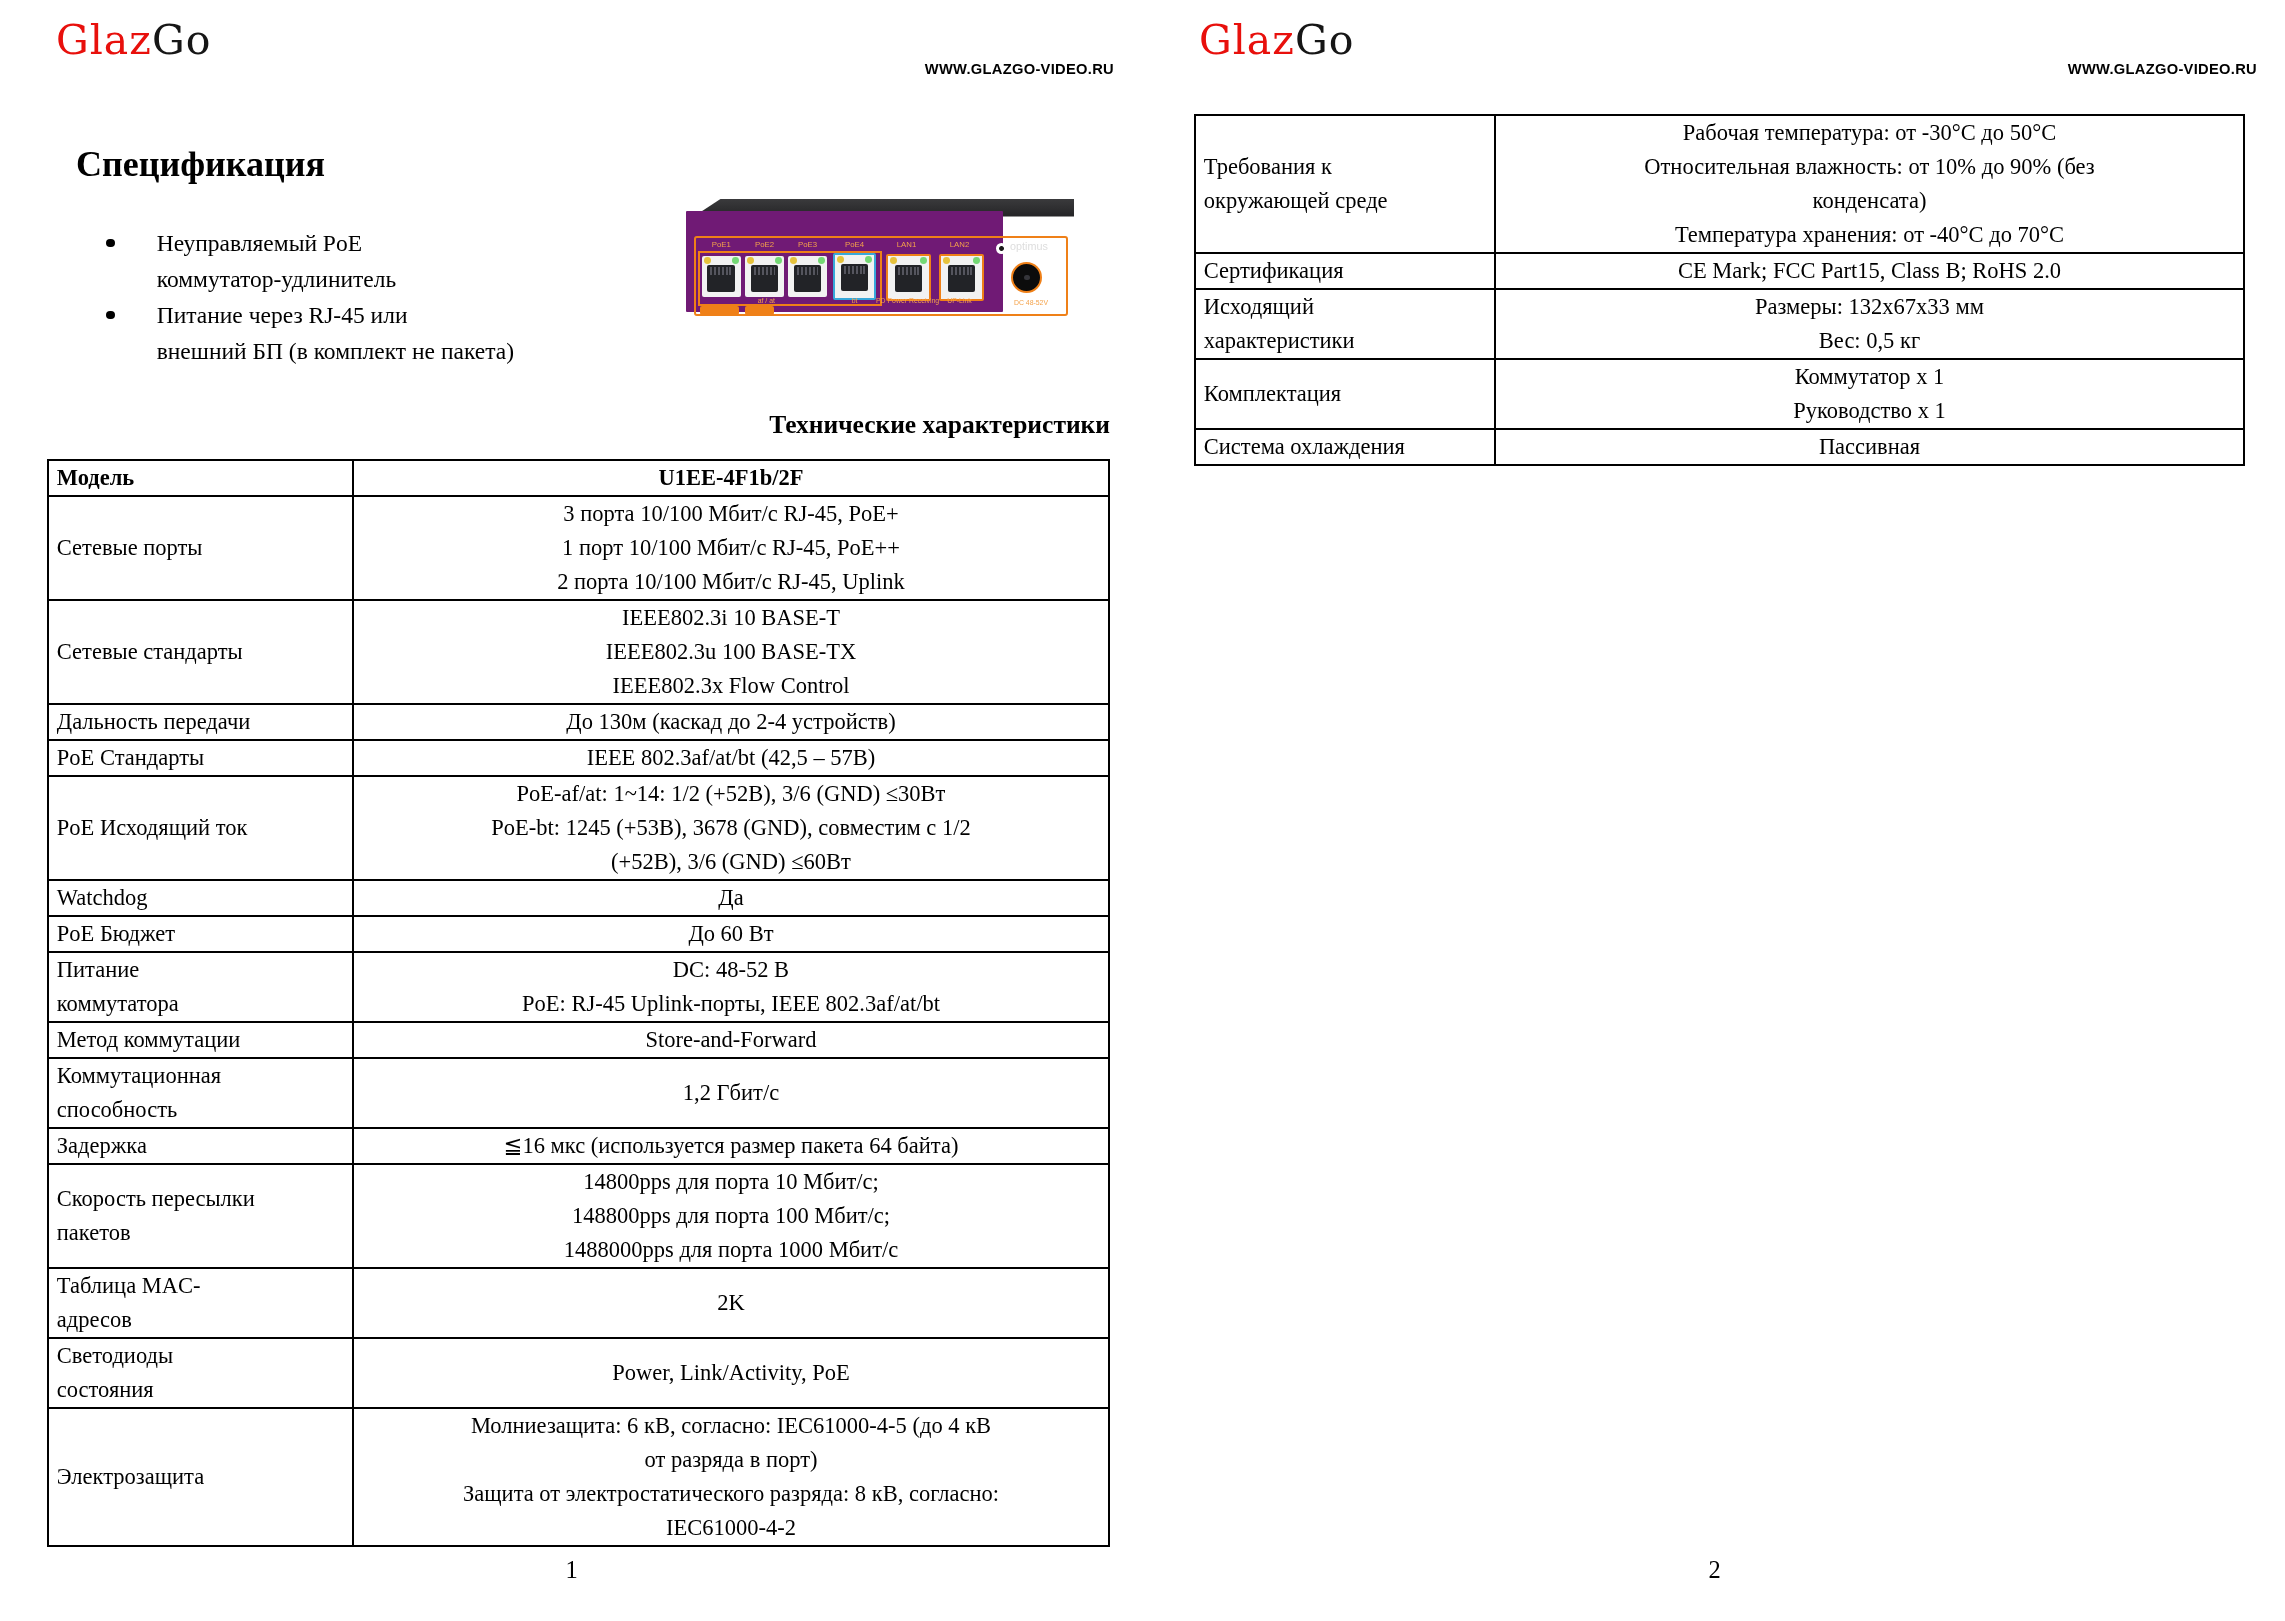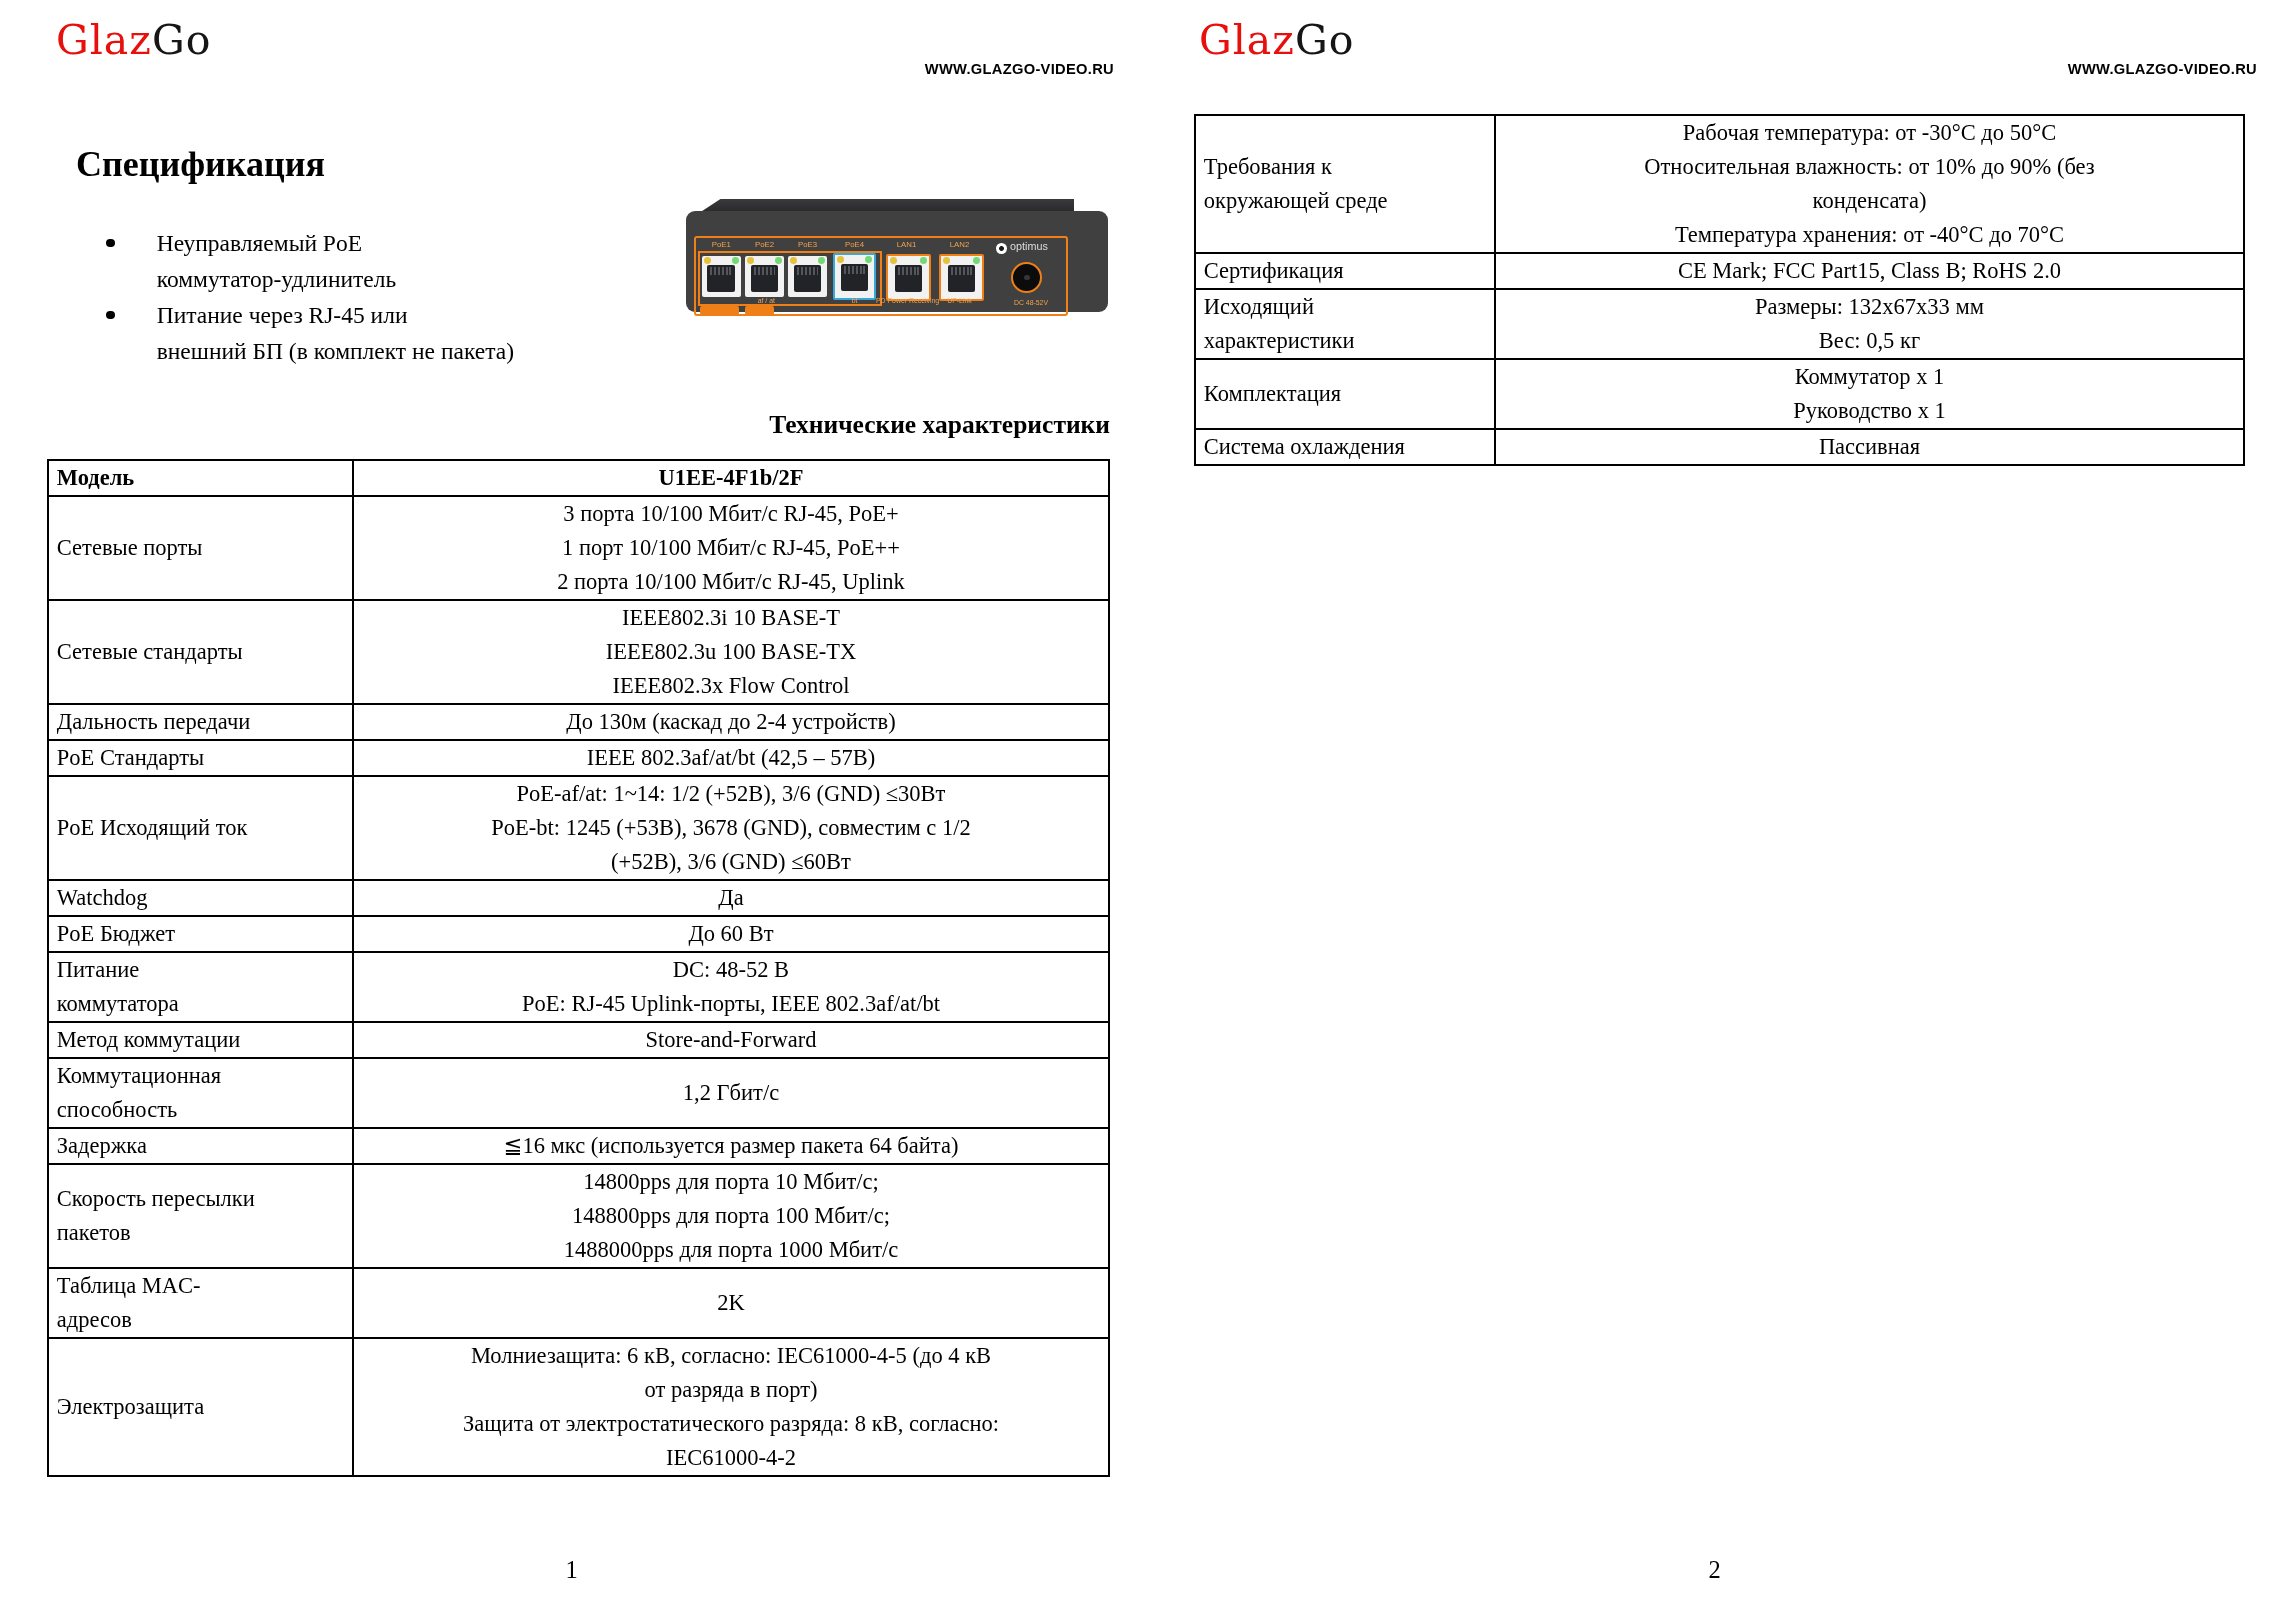--- a/index.html
+++ b/index.html
@@ -38,21 +38,21 @@
   #t1 col.c1{width:305px}
   #t2 col.c1{width:300px}
   .bold-row td{font-weight:bold}
 
   .pagenum{position:absolute;left:0;width:100%;text-align:center;top:1556px;font-size:24.5px}
 
   
   .device{position:absolute;left:686px;top:199px;width:390px;height:113px}
   .dev-top{position:absolute;left:7.8px;right:2px;top:0;height:17.6px;background:linear-gradient(#3a3a3c,#242426);
            clip-path:polygon(7% 0,100% 0,100% 100%,0 100%)}
-  .dev-body{position:absolute;left:0;top:11.8px;width:422px;height:101px;background:#404040;border-radius:9px}
+  .dev-body{position:absolute;left:0;top:11.8px;width:317px;height:101px;background:#701a75;border-radius:1px}
   .dev-frame{position:absolute;left:7.8px;top:25.5px;width:370px;height:76px;border:2px solid #ef8018;border-radius:2.9px}
   .plabel{position:absolute;top:29px;font-family:"Liberation Sans",sans-serif;font-size:7.8px;
           color:#f4a24a;text-align:center}
   .pl1{left:11.8px;width:47px}.pl2{left:55px;width:47px}.pl3{left:98px;width:47px}
   .pl4{left:145px;width:47px}.pl5{left:196px;width:49px}.pl6{left:249px;width:49px}
   .poe-group{position:absolute;left:11.8px;top:40px;width:180px;height:51px;border:2px solid #ef8018}
   .plate{position:absolute;width:39px;height:41px;top:45px;background:#f2f2f2;border-radius:2px}
   .pp1{left:15.7px}.pp2{left:59px}.pp3{left:102px}
   .pp4{left:147px;top:42px;height:43px;border:2.9px solid #38a8da;border-radius:2px}
   .pp5{left:200px;top:43px;height:43px;width:41px;border:2px solid #ef8018}
@@ -297,20 +297,29 @@
       <td class="lbl">
         <div>Таблица MAC-</div>
         <div>адресов</div>
       </td>
       <td class="val">
             <div>2K</div>
           </td>
     </tr>
     <tr>
       <td class="lbl">
+        <div>Светодиоды</div>
+        <div>состояния</div>
+      </td>
+      <td class="val">
+            <div>Power, Link/Activity, PoE</div>
+          </td>
+    </tr>
+    <tr>
+      <td class="lbl">
             <div>Электрозащита</div>
           </td>
       <td class="val">
         <div>Молниезащита: 6 кВ, согласно: IEC61000-4-5 (до 4 кВ</div>
         <div>от разряда в порт)</div>
         <div>Защита от электростатического разряда: 8 кВ, согласно:</div>
         <div>IEC61000-4-2</div>
       </td>
     </tr>
   </tbody>

